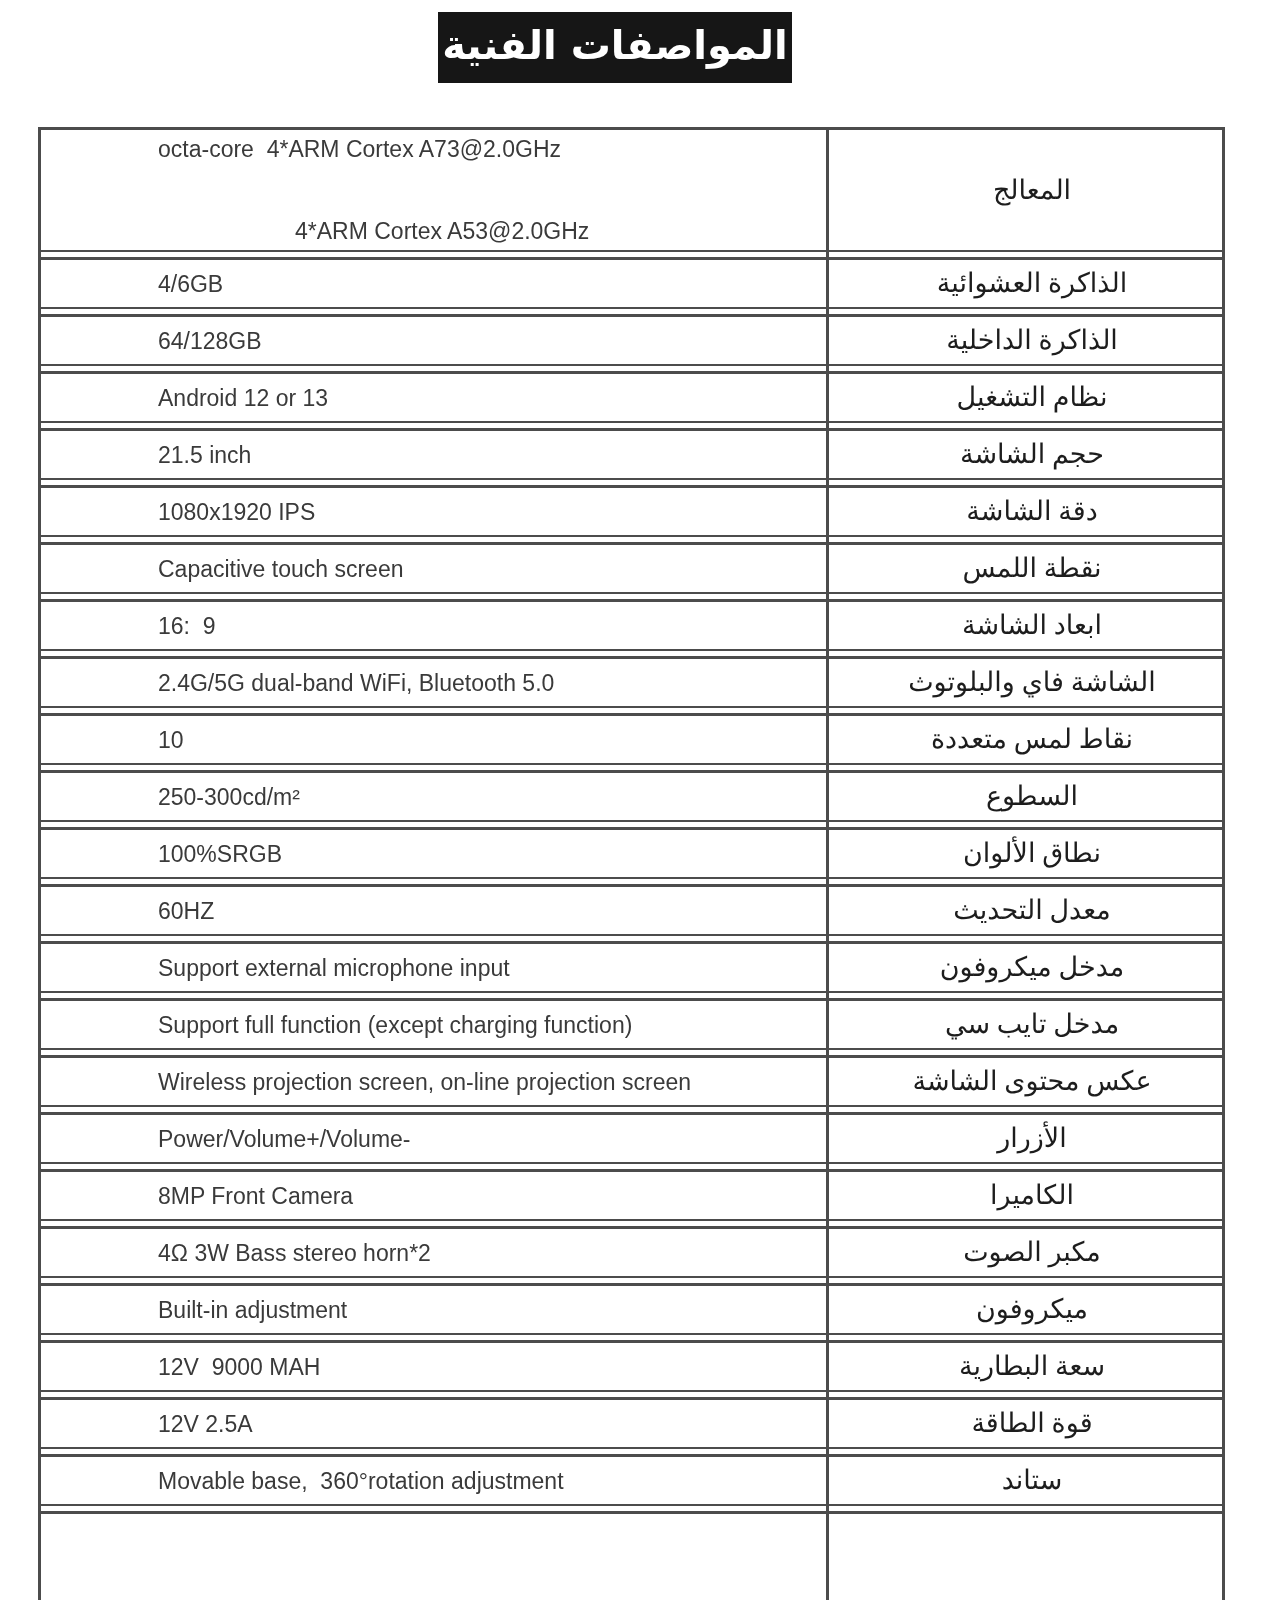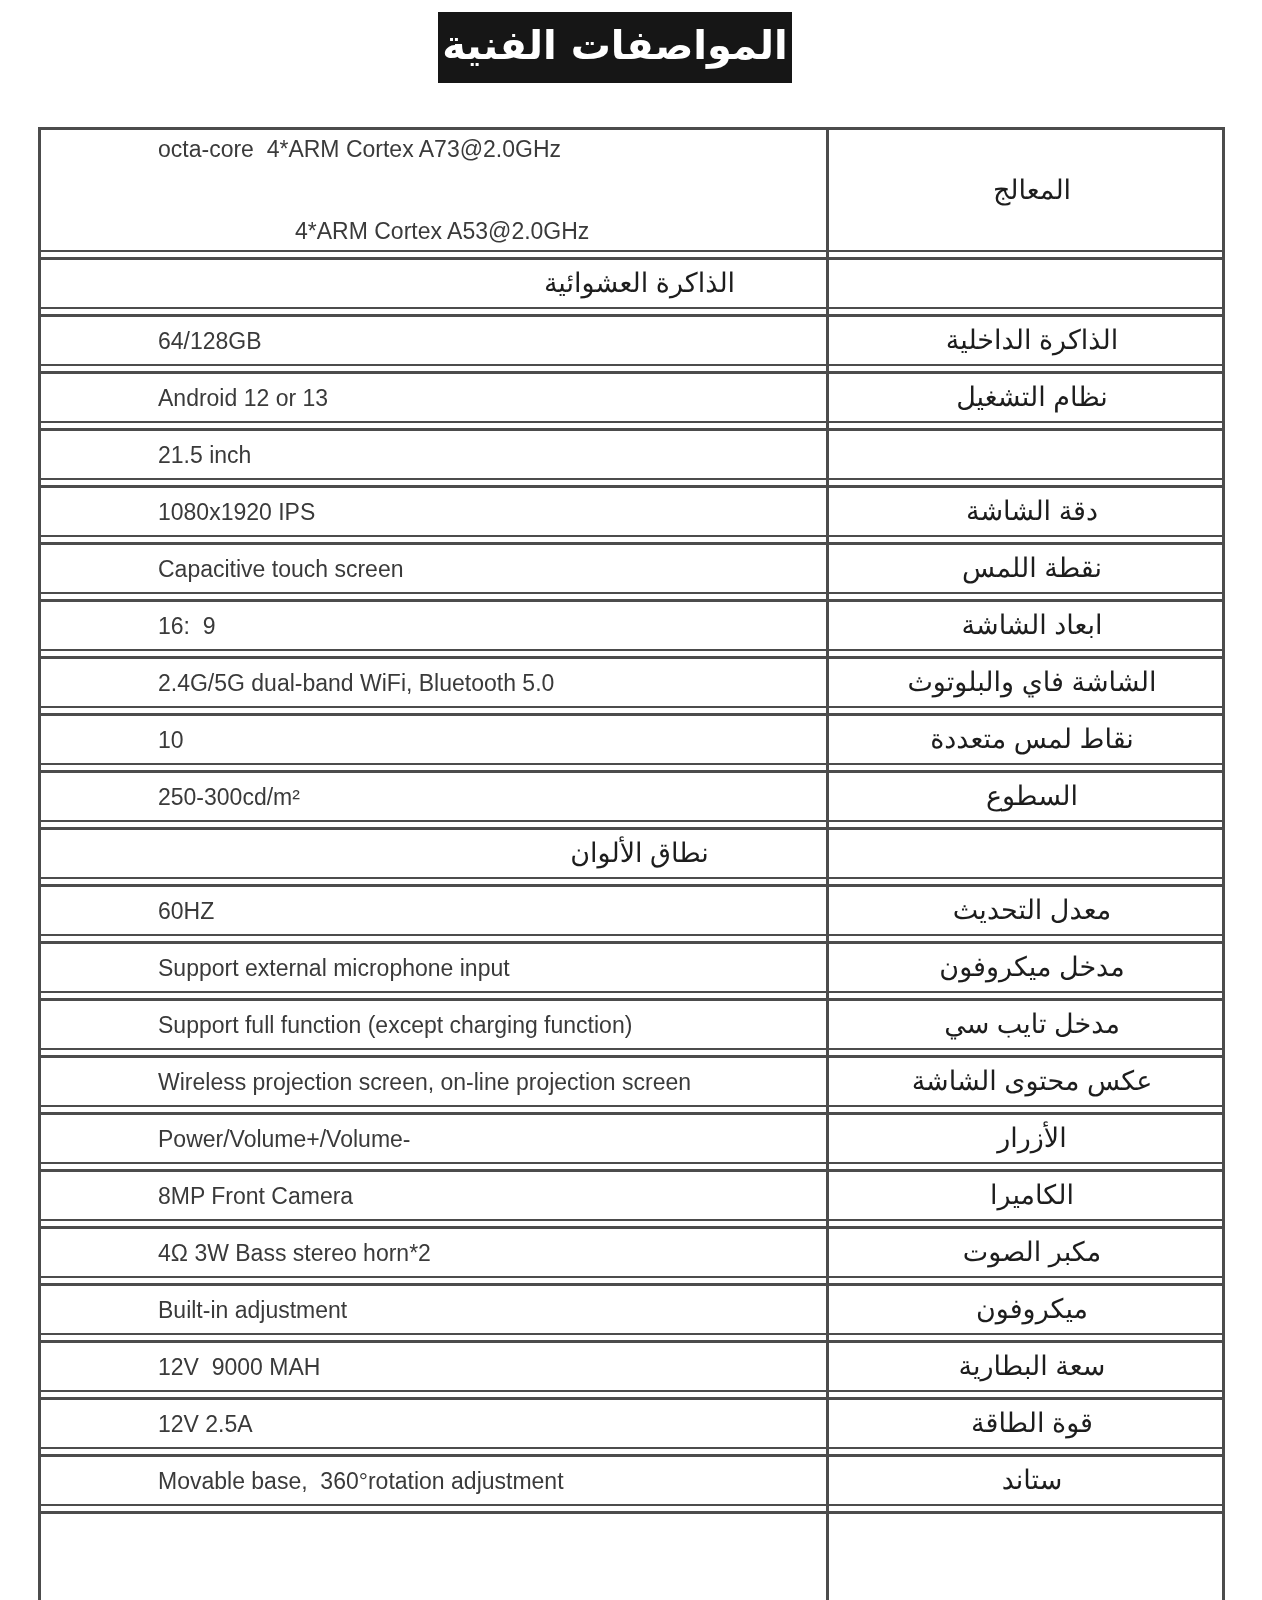--- a/index.html
+++ b/index.html
@@ -79,21 +79,21 @@
     gap: 44px;
   }
   .spec-row.tall .value-cell { line-height: 38px; }
   .value-line2 { padding-left: 137px; }
   .label-cell {
     flex: 1 1 auto;
     display: flex;
     align-items: center;
     justify-content: center;
     direction: rtl;
-    font-family: Liberation Sans, sans-serif;
+    font-family: Liberation Serif, serif;
     color: #1d1d1d;
     font-size: 27px;
     line-height: 1.2;
     padding: 2px 10px;
     box-sizing: border-box;
     text-align: center;
     margin-left: 16px;
   }
 </style>
 </head>
@@ -110,20 +110,24 @@
 
   <div class="spec-row tall">
     <div class="value-cell">
       <div class="value-line1">octa-core  4*ARM Cortex A73@2.0GHz</div>
       <div class="value-line2">4*ARM Cortex A53@2.0GHz</div>
     </div>
     <div class="label-cell">المعالج</div>
   </div>
 
   <div class="spec-row">
+    <div class="value-cell">
+      <div class="value-line1">4/6GB</div>
+      
+    </div>
     <div class="label-cell">الذاكرة العشوائية</div>
   </div>
 
   <div class="spec-row">
     <div class="value-cell">
       <div class="value-line1">64/128GB</div>
       
     </div>
     <div class="label-cell">الذاكرة الداخلية</div>
   </div>
@@ -134,20 +138,21 @@
       
     </div>
     <div class="label-cell">نظام التشغيل</div>
   </div>
 
   <div class="spec-row">
     <div class="value-cell">
       <div class="value-line1">21.5 inch</div>
       
     </div>
+    <div class="label-cell">حجم الشاشة</div>
   </div>
 
   <div class="spec-row">
     <div class="value-cell">
       <div class="value-line1">1080x1920 IPS</div>
       
     </div>
     <div class="label-cell">دقة الشاشة</div>
   </div>
 
@@ -185,20 +190,24 @@
 
   <div class="spec-row">
     <div class="value-cell">
       <div class="value-line1">250-300cd/m²</div>
       
     </div>
     <div class="label-cell">السطوع</div>
   </div>
 
   <div class="spec-row">
+    <div class="value-cell">
+      <div class="value-line1">100%SRGB</div>
+      
+    </div>
     <div class="label-cell">نطاق الألوان</div>
   </div>
 
   <div class="spec-row">
     <div class="value-cell">
       <div class="value-line1">60HZ</div>
       
     </div>
     <div class="label-cell">معدل التحديث</div>
   </div>

